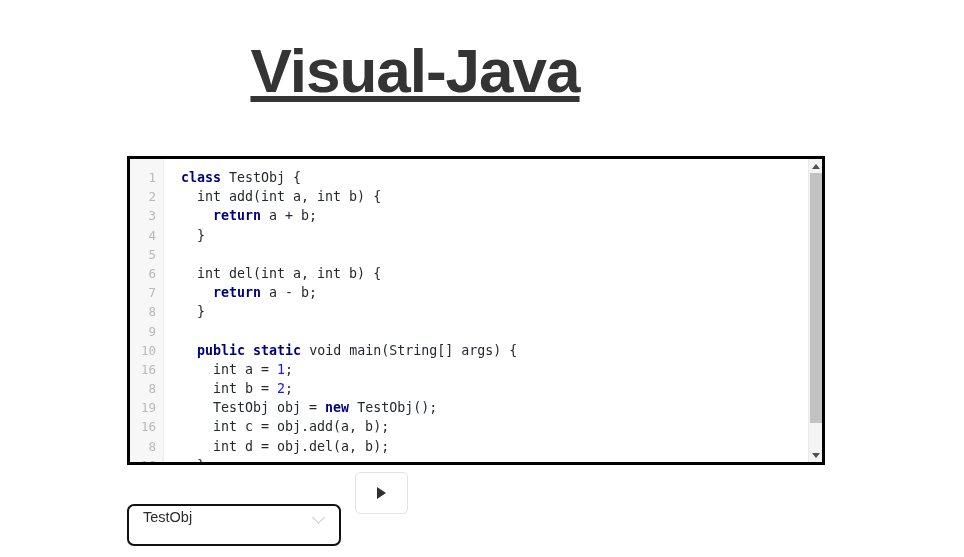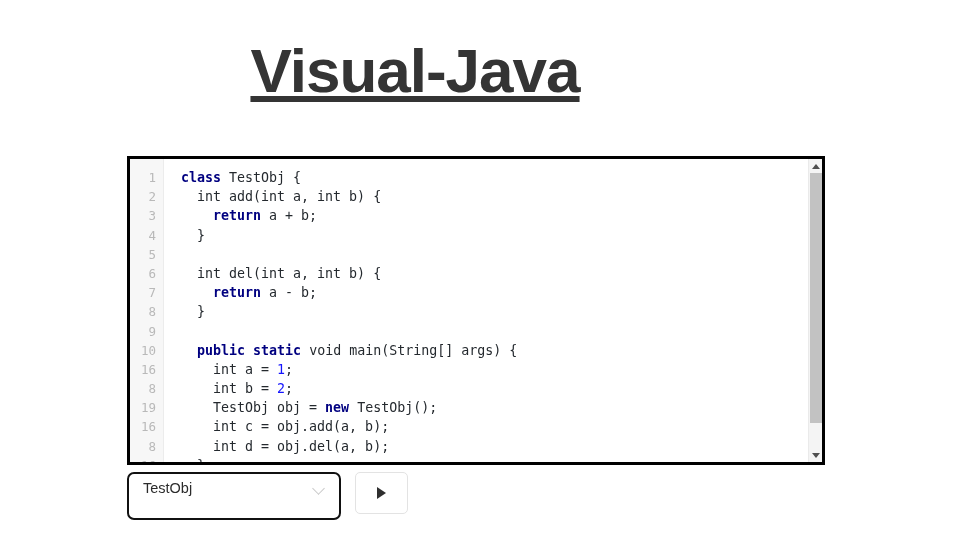--- a/index.html
+++ b/index.html
@@ -159,28 +159,29 @@
   .controls {
     position: absolute;
     left: 127px;
     top: 472px;
     display: flex;
     align-items: flex-start;
   }
   .class-select {
     position: relative;
     width: 214px;
-    height: 48px;
+    height: 42px;
     box-sizing: border-box;
     border: 2px solid #111111;
     border-radius: 7px;
     background: #ffffff;
     display: flex;
     align-items: center;
     padding: 0 10px 16px 14px;
+    margin-top: 32px;
   }
   .class-select-value {
     flex: 1;
     font-size: 14.5px;
     color: #2b2b2b;
     font-family: "Liberation Sans", sans-serif;
     white-space: nowrap;
     overflow: hidden;
   }
   .chevron {

